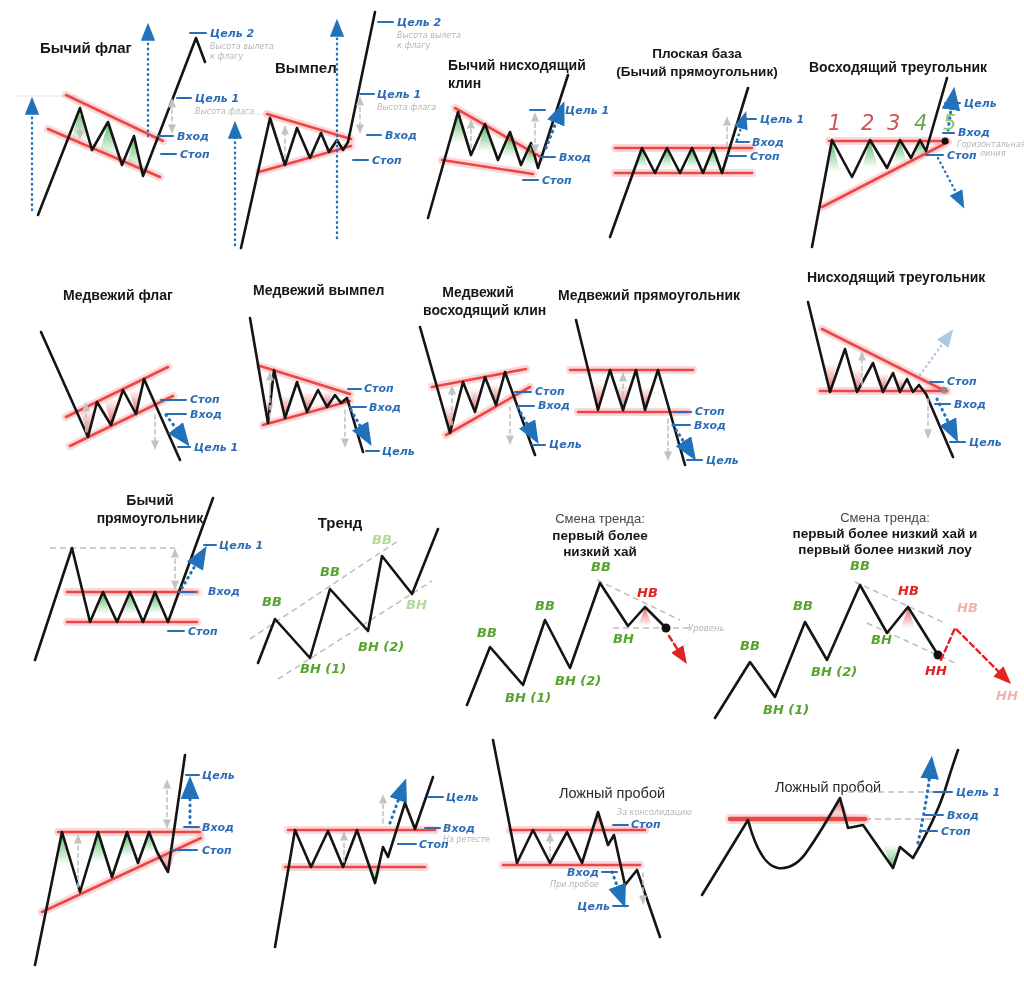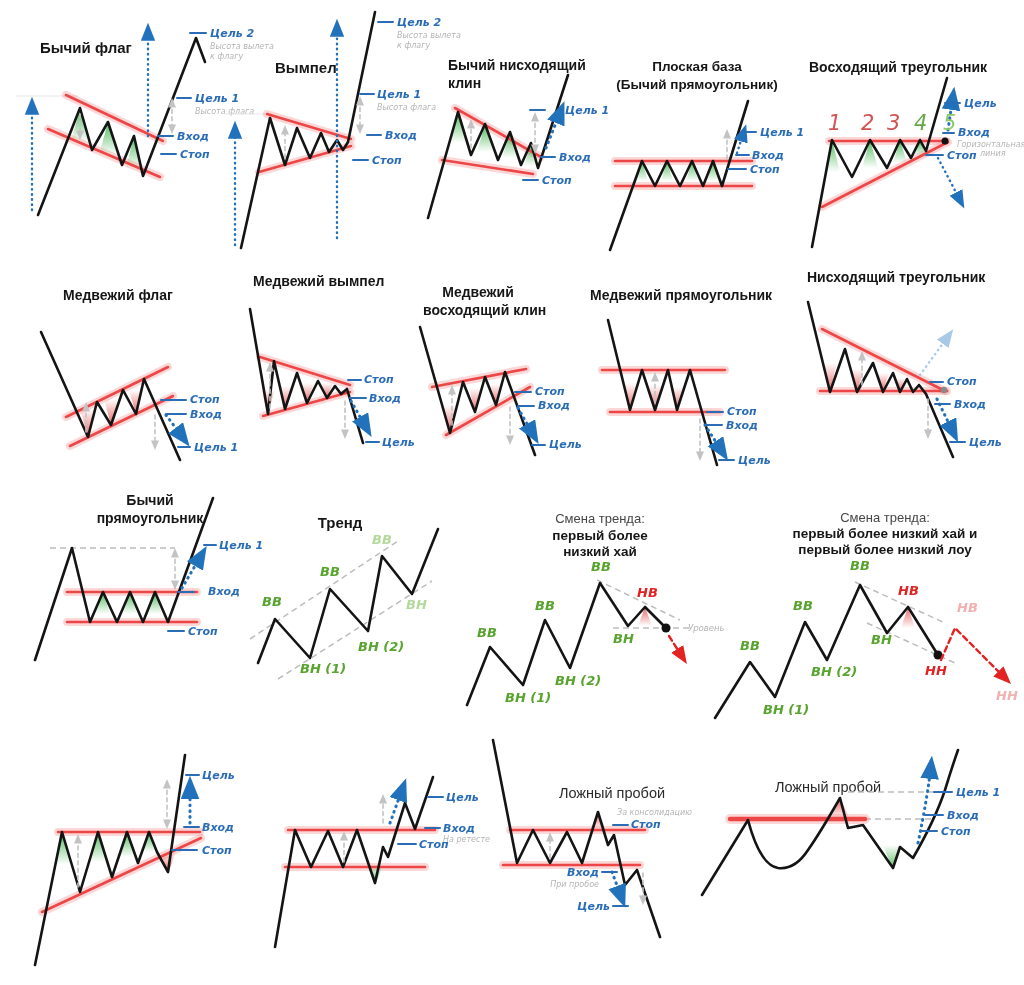--- a/index.html
+++ b/index.html
@@ -151,21 +151,21 @@
   <path class="bdot bdot3" d="M118,148 L133,110" marker-end="url(#ab)"></path>
   <line class="lbl-line" x1="102" y1="110" x2="117" y2="110"></line>
   <line class="lbl-line" x1="113" y1="157" x2="127" y2="157"></line>
   <line class="lbl-line" x1="95" y1="180" x2="110" y2="180"></line>
   <text class="t-blue" x="137" y="114">Цель 1</text>
   <text class="t-blue" x="131" y="161">Вход</text>
   <text class="t-blue" x="114" y="184">Стоп</text>
 </svg>
 </div>
 
-<div class="panel" style="left:600px;top:13px">
+<div class="panel" style="left:600px;top:0">
 <svg width="195" height="272" viewBox="0 0 195 272">
   <text class="t-title t-title13" x="97" y="58" text-anchor="middle">Плоская база</text>
   <text class="t-title t-title13" x="97" y="76" text-anchor="middle">(Бычий прямоугольник)</text>
   <path class="redglow" d="M15,148 L152,148"></path>
   <path class="redglow" d="M15,173 L152,173"></path>
   <polygon points="42,148 36,168 48,168" fill="url(#ggd)"></polygon>
   <polygon points="67,148 61,168 73,168" fill="url(#ggd)"></polygon>
   <polygon points="92,148 86,168 98,168" fill="url(#ggd)"></polygon>
   <polygon points="113,148 107,168 119,168" fill="url(#ggd)"></polygon>
   <path class="red" d="M15,148 L152,148"></path>
@@ -229,21 +229,21 @@
   <path class="bdot bdot3" d="M148,140 L166,164" marker-end="url(#ab)"></path>
   <line class="lbl-line" x1="143" y1="125" x2="168" y2="125"></line>
   <line class="lbl-line" x1="148" y1="139" x2="168" y2="139"></line>
   <line class="lbl-line" x1="160" y1="172" x2="172" y2="172"></line>
   <text class="t-blue" x="172" y="128">Стоп</text>
   <text class="t-blue" x="172" y="143">Вход</text>
   <text class="t-blue" x="176" y="176">Цель 1</text>
 </svg>
 </div>
 
-<div class="panel" style="left:235px;top:261px">
+<div class="panel" style="left:235px;top:270px">
 <svg width="195" height="225" viewBox="0 0 195 225">
   <text class="t-title" x="18" y="25">Медвежий вымпел</text>
   <path class="redglow" d="M25,96 L115,124"></path>
   <path class="redglow" d="M28,155 L115,131"></path>
   <polygon points="33,153 26,128 40,128" fill="url(#gru)"></polygon>
   <polygon points="50,148 44,125 57,125" fill="url(#gru)"></polygon>
   <polygon points="72,142 66,122 79,122" fill="url(#gru)"></polygon>
   <polygon points="92,137 86,122 98,122" fill="url(#gru)"></polygon>
   <path class="red" d="M25,96 L115,124"></path>
   <path class="red" d="M28,155 L115,131"></path>
@@ -277,21 +277,21 @@
   <path class="bdot bdot3" d="M98,133 L114,161" marker-end="url(#ab)"></path>
   <line class="lbl-line" x1="95" y1="117" x2="111" y2="117"></line>
   <line class="lbl-line" x1="98" y1="131" x2="114" y2="131"></line>
   <line class="lbl-line" x1="112" y1="170" x2="125" y2="170"></line>
   <text class="t-blue" x="115" y="120">Стоп</text>
   <text class="t-blue" x="118" y="134">Вход</text>
   <text class="t-blue" x="129" y="173">Цель</text>
 </svg>
 </div>
 
-<div class="panel" style="left:580px;top:275px">
+<div class="panel" style="left:548px;top:275px">
 <svg width="215" height="225" viewBox="0 0 215 225">
   <text class="t-title" x="10" y="25">Медвежий прямоугольник</text>
   <path class="redglow" d="M22,95 L145,95"></path>
   <path class="redglow" d="M30,137 L140,137"></path>
   <polygon points="50,135 43,108 57,108" fill="url(#gru)"></polygon>
   <polygon points="75,135 68,110 82,110" fill="url(#gru)"></polygon>
   <polygon points="97,135 90,112 104,112" fill="url(#gru)"></polygon>
   <path class="red" d="M22,95 L145,95"></path>
   <path class="red" d="M30,137 L140,137"></path>
   <path class="price" d="M28,45 L50,135 L62,95 L75,135 L88,95 L97,135 L110,95 L137,190"></path>

